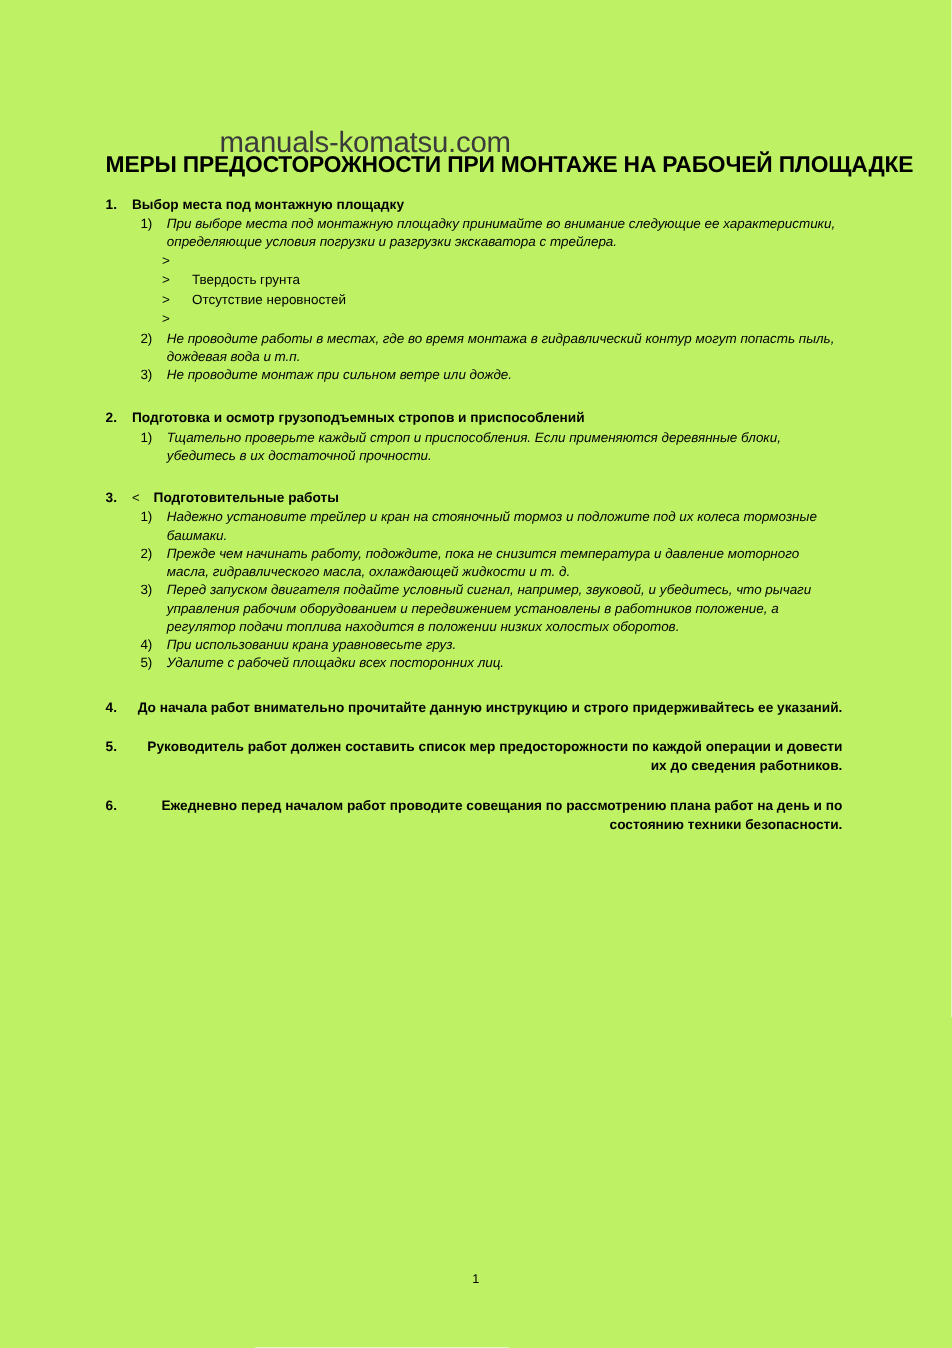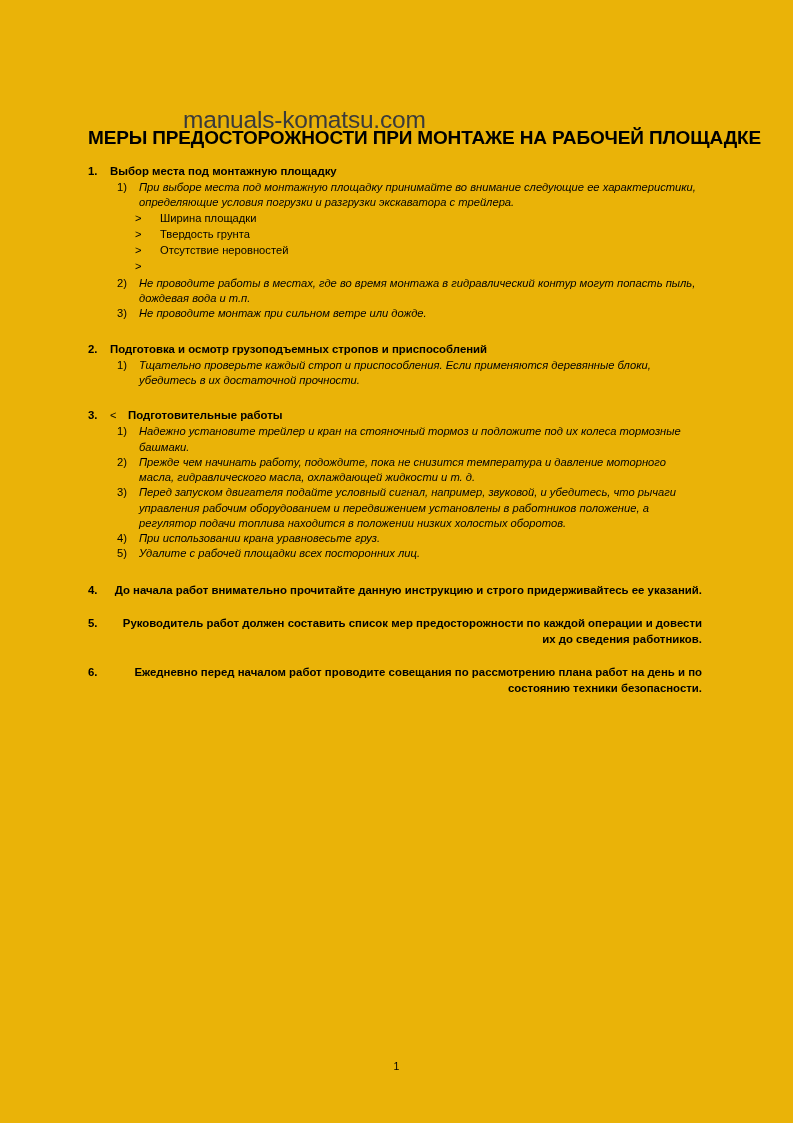--- a/index.html
+++ b/index.html
@@ -5,21 +5,21 @@
 <style>
   html, body {
     margin: 0;
     padding: 0;
     background: #ffffff;
   }
   .page {
     position: relative;
     width: 793px;
     height: 1123px;
-    background: #eab308;
+    background: #bef264;
     box-sizing: border-box;
     font-family: "Liberation Sans", sans-serif;
     color: #000000;
     overflow: hidden;
   }
 
   
   .watermark {
     position: absolute;
     left: 183px;
@@ -167,21 +167,20 @@
       </div>
       <ul class="sub-list">
         <li class="sub-item">
           <span class="sub-num">1)</span>
           <span class="sub-text">При выборе места под монтажную площадку принимайте во внимание следующие ее характеристики, определяющие условия погрузки и разгрузки экскаватора с трейлера.</span>
         </li>
       </ul>
       <ul class="bullet-list">
         <li class="bullet-item">
           <span class="bullet-mark">&gt;</span>
-          <span class="bullet-text">Ширина площадки</span>
         </li>
         <li class="bullet-item">
           <span class="bullet-mark">&gt;</span>
           <span class="bullet-text">Твердость грунта</span>
         </li>
         <li class="bullet-item">
           <span class="bullet-mark">&gt;</span>
           <span class="bullet-text">Отсутствие неровностей</span>
         </li>
         <li class="bullet-item">

